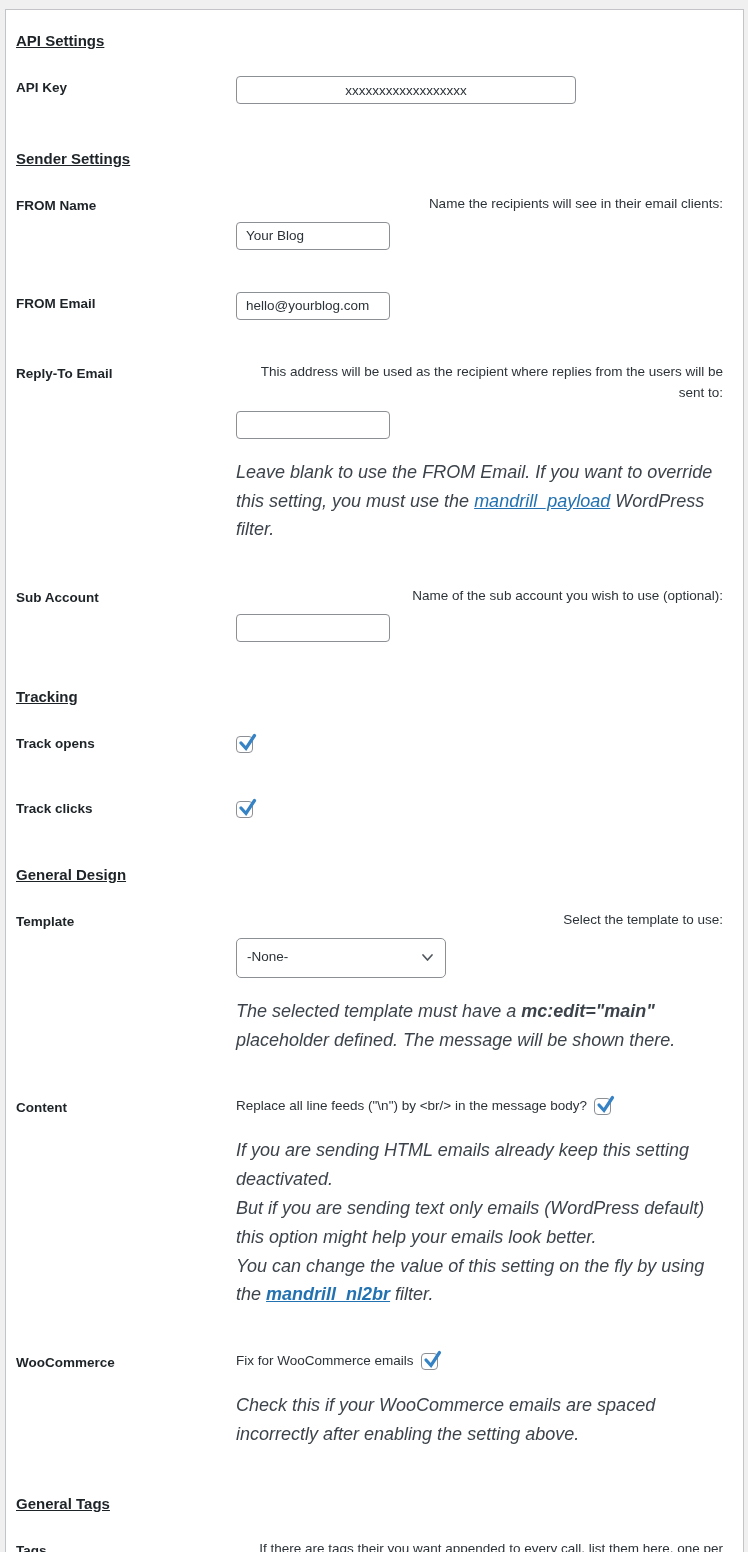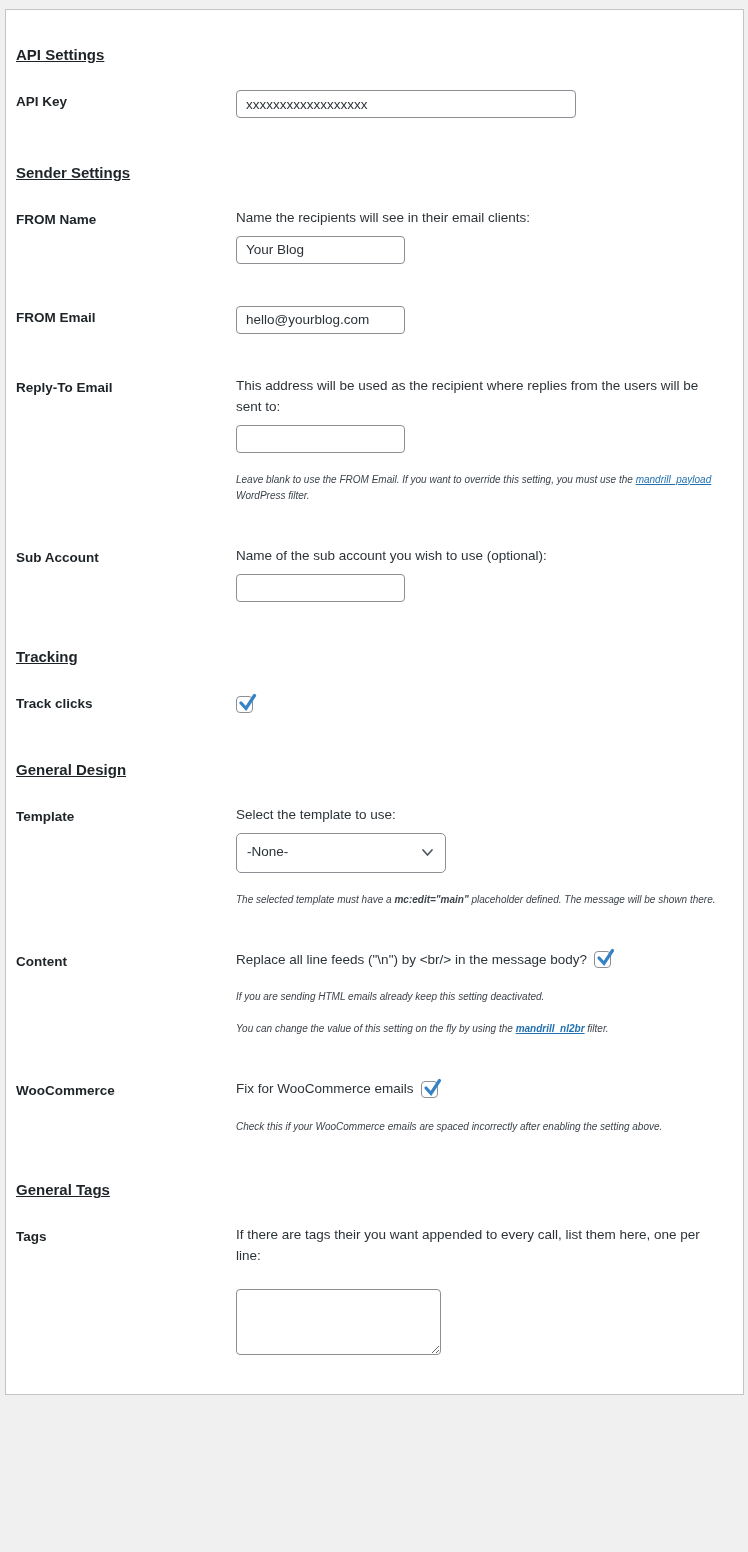--- a/index.html
+++ b/index.html
@@ -18,50 +18,50 @@
     padding: 20px 20px 32px 10px;
   }
   h2.section {
     font-size: 15px;
     font-weight: bold;
     color: #1d2327;
     text-decoration: underline;
     margin: 46px 0 0 0;
     line-height: 1.2;
   }
-  h2.section.first { margin-top: 16px; }
+  h2.section.first { margin-top: 2px; }
   .row { display: flex; margin-top: 42px; }
   h2.section + .row { margin-top: 26px; }
   .label {
     flex: none;
     width: 220px;
     font-weight: bold;
     font-size: 13.5px;
     color: #1d2327;
     padding-top: 3px;
     line-height: 1.4;
   }
   .content { flex: 1; max-width: 490px; font-size: 13.5px; line-height: 1.55; }
-  .desc { margin: 0 0 7px 0; color: #2c3338; }
+  .desc { margin: 0 0 7px 0; color: #2c3338; text-align: right; }
   input.text {
     height: 28px;
     border: 1px solid #8c8f94;
     border-radius: 4px;
     padding: 0 9px;
     font-size: 13.5px;
     font-family: "Liberation Sans", sans-serif;
     color: #2c3338;
-    width: 169px;
+    width: 154px;
     background: #fff;
     outline: none;
   }
-  input.text.api-key { width: 340px; }
+  input.text.api-key { width: 340px; text-align: center; }
   .help {
     font-style: italic;
-    font-size: 10px;
+    font-size: 18px;
     color: #3c434a;
     margin: 19px 0 0 0;
     line-height: 1.6;
   }
   a.link { color: #2271b1; text-decoration: underline; cursor: pointer; }
   .bold { font-weight: bold; }
   
   .select {
     width: 210px;
     height: 40px;
@@ -150,20 +150,30 @@
   <div class="row">
     <div class="label">Sub Account</div>
     <div class="content">
       <p class="desc">Name of the sub account you wish to use (optional):</p>
       <input type="text" class="text" value="" style="">
     </div>
   </div>
 
   <h2 class="section">Tracking</h2>
 
+  <div class="row track-row">
+    <div class="label">Track opens</div>
+    <div class="content">
+      <span class="wp-checkbox checked">
+        <svg class="check" width="21" height="21" viewBox="0 0 21 21">
+            <path d="M4 11 l5 5.5 L17.5 3.5" stroke="#3582c4" stroke-width="3.2" fill="none" stroke-linecap="round"></path>
+          </svg>
+      </span>
+    </div>
+  </div>
 
   <div class="row track-row">
     <div class="label">Track clicks</div>
     <div class="content">
       <span class="wp-checkbox checked">
         <svg class="check" width="21" height="21" viewBox="0 0 21 21">
             <path d="M4 11 l5 5.5 L17.5 3.5" stroke="#3582c4" stroke-width="3.2" fill="none" stroke-linecap="round"></path>
           </svg>
       </span>
     </div>
@@ -189,21 +199,21 @@
     <div class="label">Content</div>
     <div class="content">
       <div class="inline-question">
         <span class="question-text">Replace all line feeds ("\n") by &lt;br/&gt; in the message body?</span>
         <span class="wp-checkbox checked">
           <svg class="check" width="21" height="21" viewBox="0 0 21 21">
               <path d="M4 11 l5 5.5 L17.5 3.5" stroke="#3582c4" stroke-width="3.2" fill="none" stroke-linecap="round"></path>
             </svg>
         </span>
       </div>
-      <p class="help"><span>If you are sending HTML emails already keep this setting deactivated.</span><br><br><span>You can change the value of this setting on the fly by using the </span><a class="link bold">mandrill_nl2br</a><span> filter.</span></p>
+      <p class="help"><span>If you are sending HTML emails already keep this setting deactivated.</span><br><span>But if you are sending text only emails (WordPress default) this option might help your emails look better.</span><br><span>You can change the value of this setting on the fly by using the </span><a class="link bold">mandrill_nl2br</a><span> filter.</span></p>
     </div>
   </div>
 
   <div class="row">
     <div class="label">WooCommerce</div>
     <div class="content">
       <div class="inline-question">
         <span class="question-text">Fix for WooCommerce emails</span>
         <span class="wp-checkbox checked">
           <svg class="check" width="21" height="21" viewBox="0 0 21 21">

